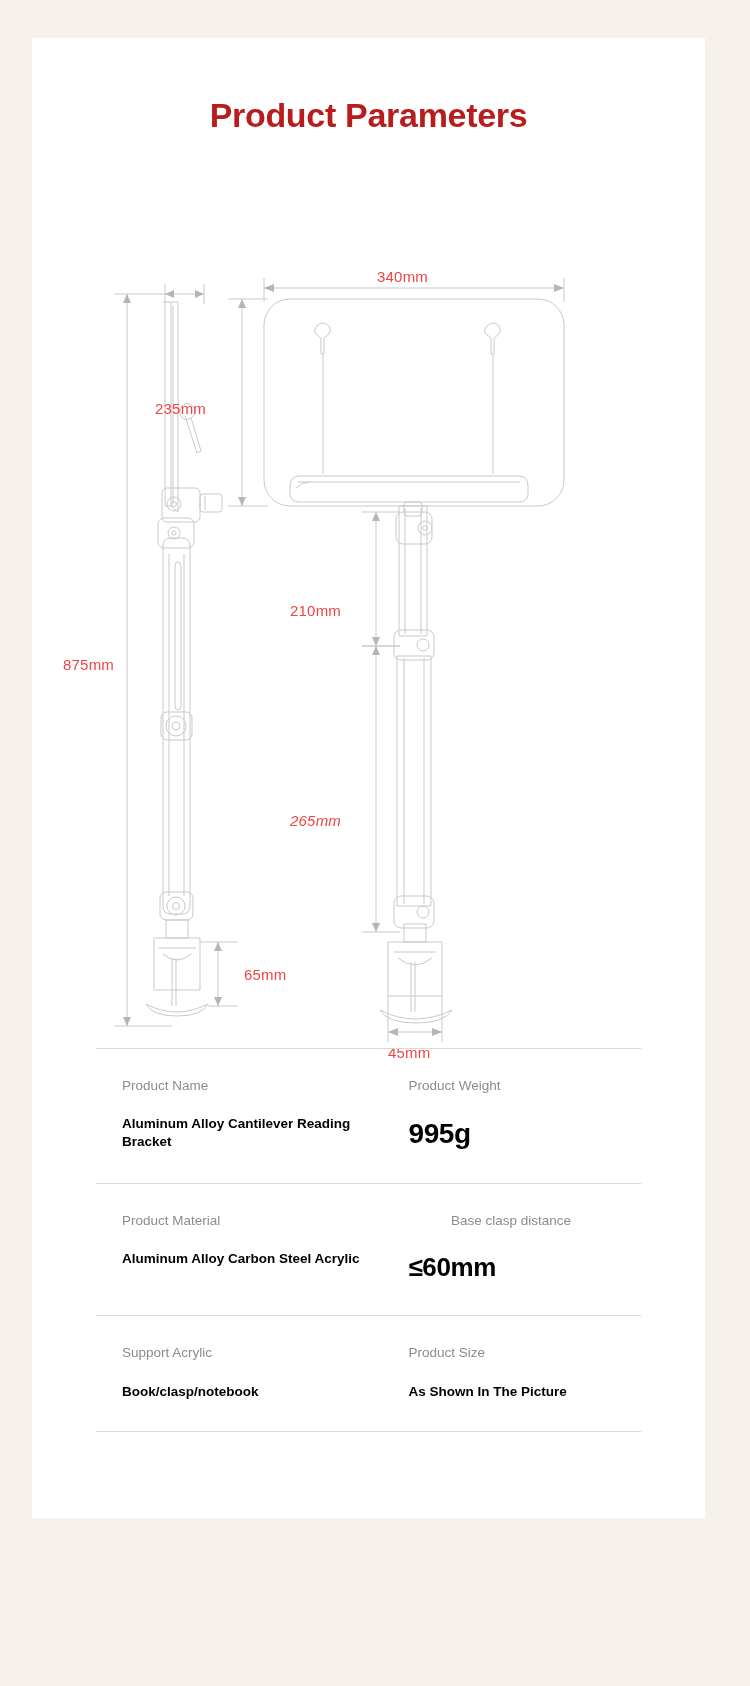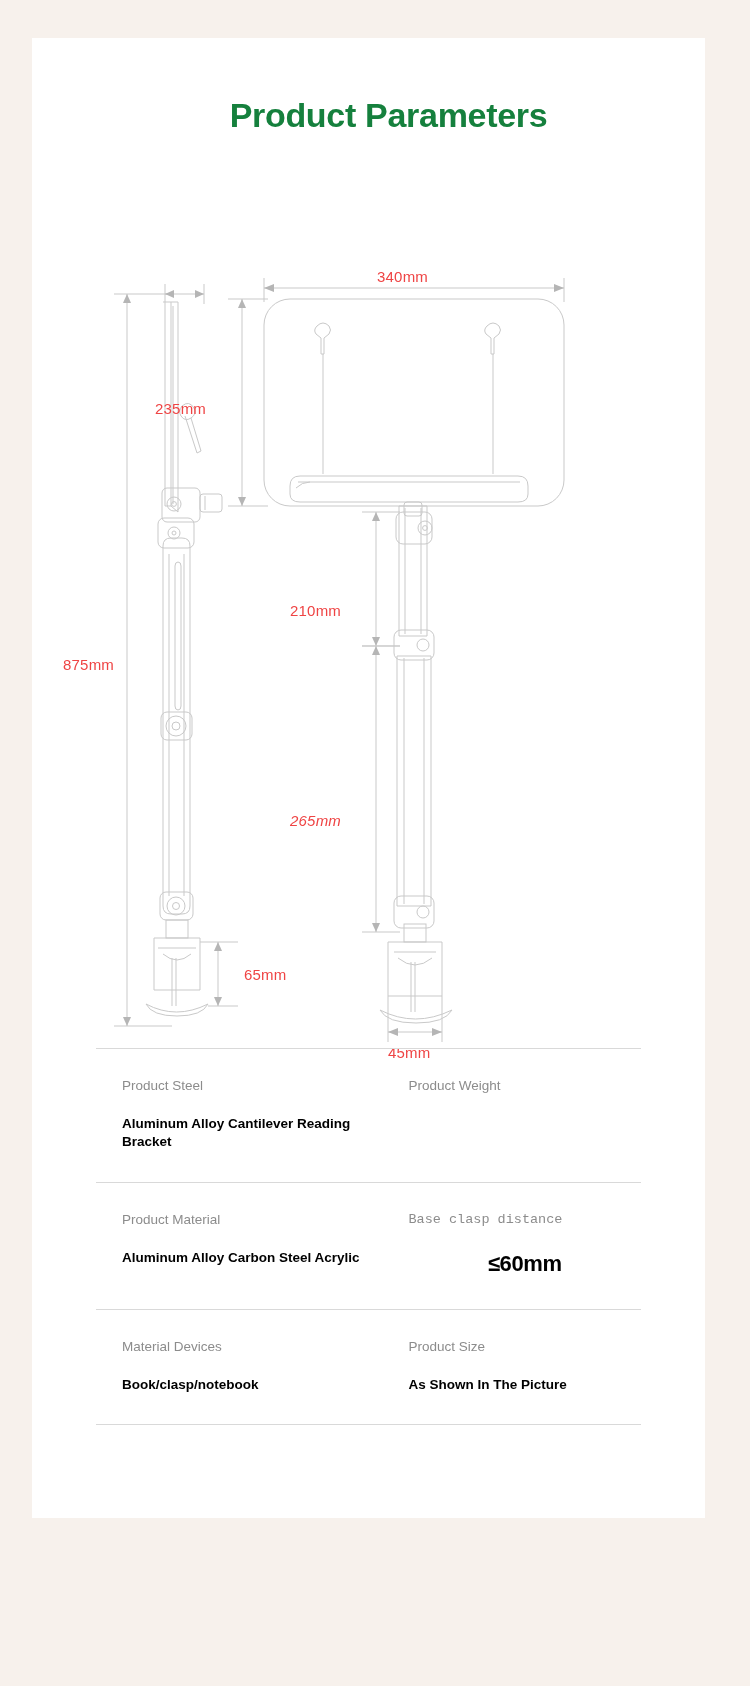--- a/index.html
+++ b/index.html
@@ -24,23 +24,22 @@
 
   
   .title {
     position: absolute;
     left: 0;
     top: 58px;
     width: 673px;
     text-align: center;
     font-size: 34px;
     font-weight: bold;
-    color: #15803d;
+    color: #b91c1c;
     letter-spacing: -0.3px;
-    padding-left: 20px;
   }
 
   
   .diagram {
     position: absolute;
     left: 0;
     top: 168px;
     width: 673px;
     height: 880px;
   }
@@ -79,35 +78,34 @@
     box-sizing: border-box;
   }
   .spec-cell.right { padding-left: 40px; }
   .spec-label {
     color: #8c8c8c;
     font-size: 13.5px;
     font-weight: normal;
     line-height: 1.35;
     margin-bottom: 20px;
   }
-  .spec-label.centered { text-align: left; padding-right: 70px; font-family: Liberation Mono, monospace; }
+  .spec-label.centered { text-align: right; padding-right: 70px; }
   .spec-value {
     color: #000000;
     font-size: 13.5px;
     font-weight: bold;
     line-height: 1.35;
   }
   .spec-value.big {
     font-size: 28px;
     letter-spacing: -0.4px;
   }
   .spec-value.big2 {
-    font-size: 22px;
+    font-size: 26px;
     letter-spacing: -0.4px;
-    text-align: center;
   }
 </style>
 </head>
 <body>
 
 <div class="page">
 
   <div class="title">Product Parameters</div>
 
   <div class="diagram">
@@ -264,46 +262,47 @@
     <div class="dim-label" style="left:258px; top:606px;font-style:italic;">265mm</div>
     <div class="dim-label" style="left:356px; top:838px;">45mm</div>
   </div>
 
   <div class="spec-table">
 
     <div class="rule"></div>
 
     <div class="spec-row">
       <div class="spec-cell">
-        <div class="spec-label">Product Steel</div>
+        <div class="spec-label">Product Name</div>
         <div class="spec-value">Aluminum Alloy Cantilever Reading Bracket</div>
       </div>
       <div class="spec-cell right">
         <div class="spec-label">Product Weight</div>
+        <div class="spec-value big">995g</div>
       </div>
     </div>
 
     <div class="rule"></div>
 
     <div class="spec-row">
       <div class="spec-cell">
         <div class="spec-label">Product Material</div>
         <div class="spec-value">Aluminum Alloy Carbon Steel Acrylic</div>
       </div>
       <div class="spec-cell right">
         <div class="spec-label centered">Base clasp distance</div>
         <div class="spec-value big2">≤60mm</div>
       </div>
     </div>
 
     <div class="rule"></div>
 
     <div class="spec-row">
       <div class="spec-cell">
-        <div class="spec-label">Material Devices</div>
+        <div class="spec-label">Support Acrylic</div>
         <div class="spec-value">Book/clasp/notebook</div>
       </div>
       <div class="spec-cell right">
         <div class="spec-label">Product Size</div>
         <div class="spec-value">As Shown In The Picture</div>
       </div>
     </div>
 
     <div class="rule"></div>
   </div>

